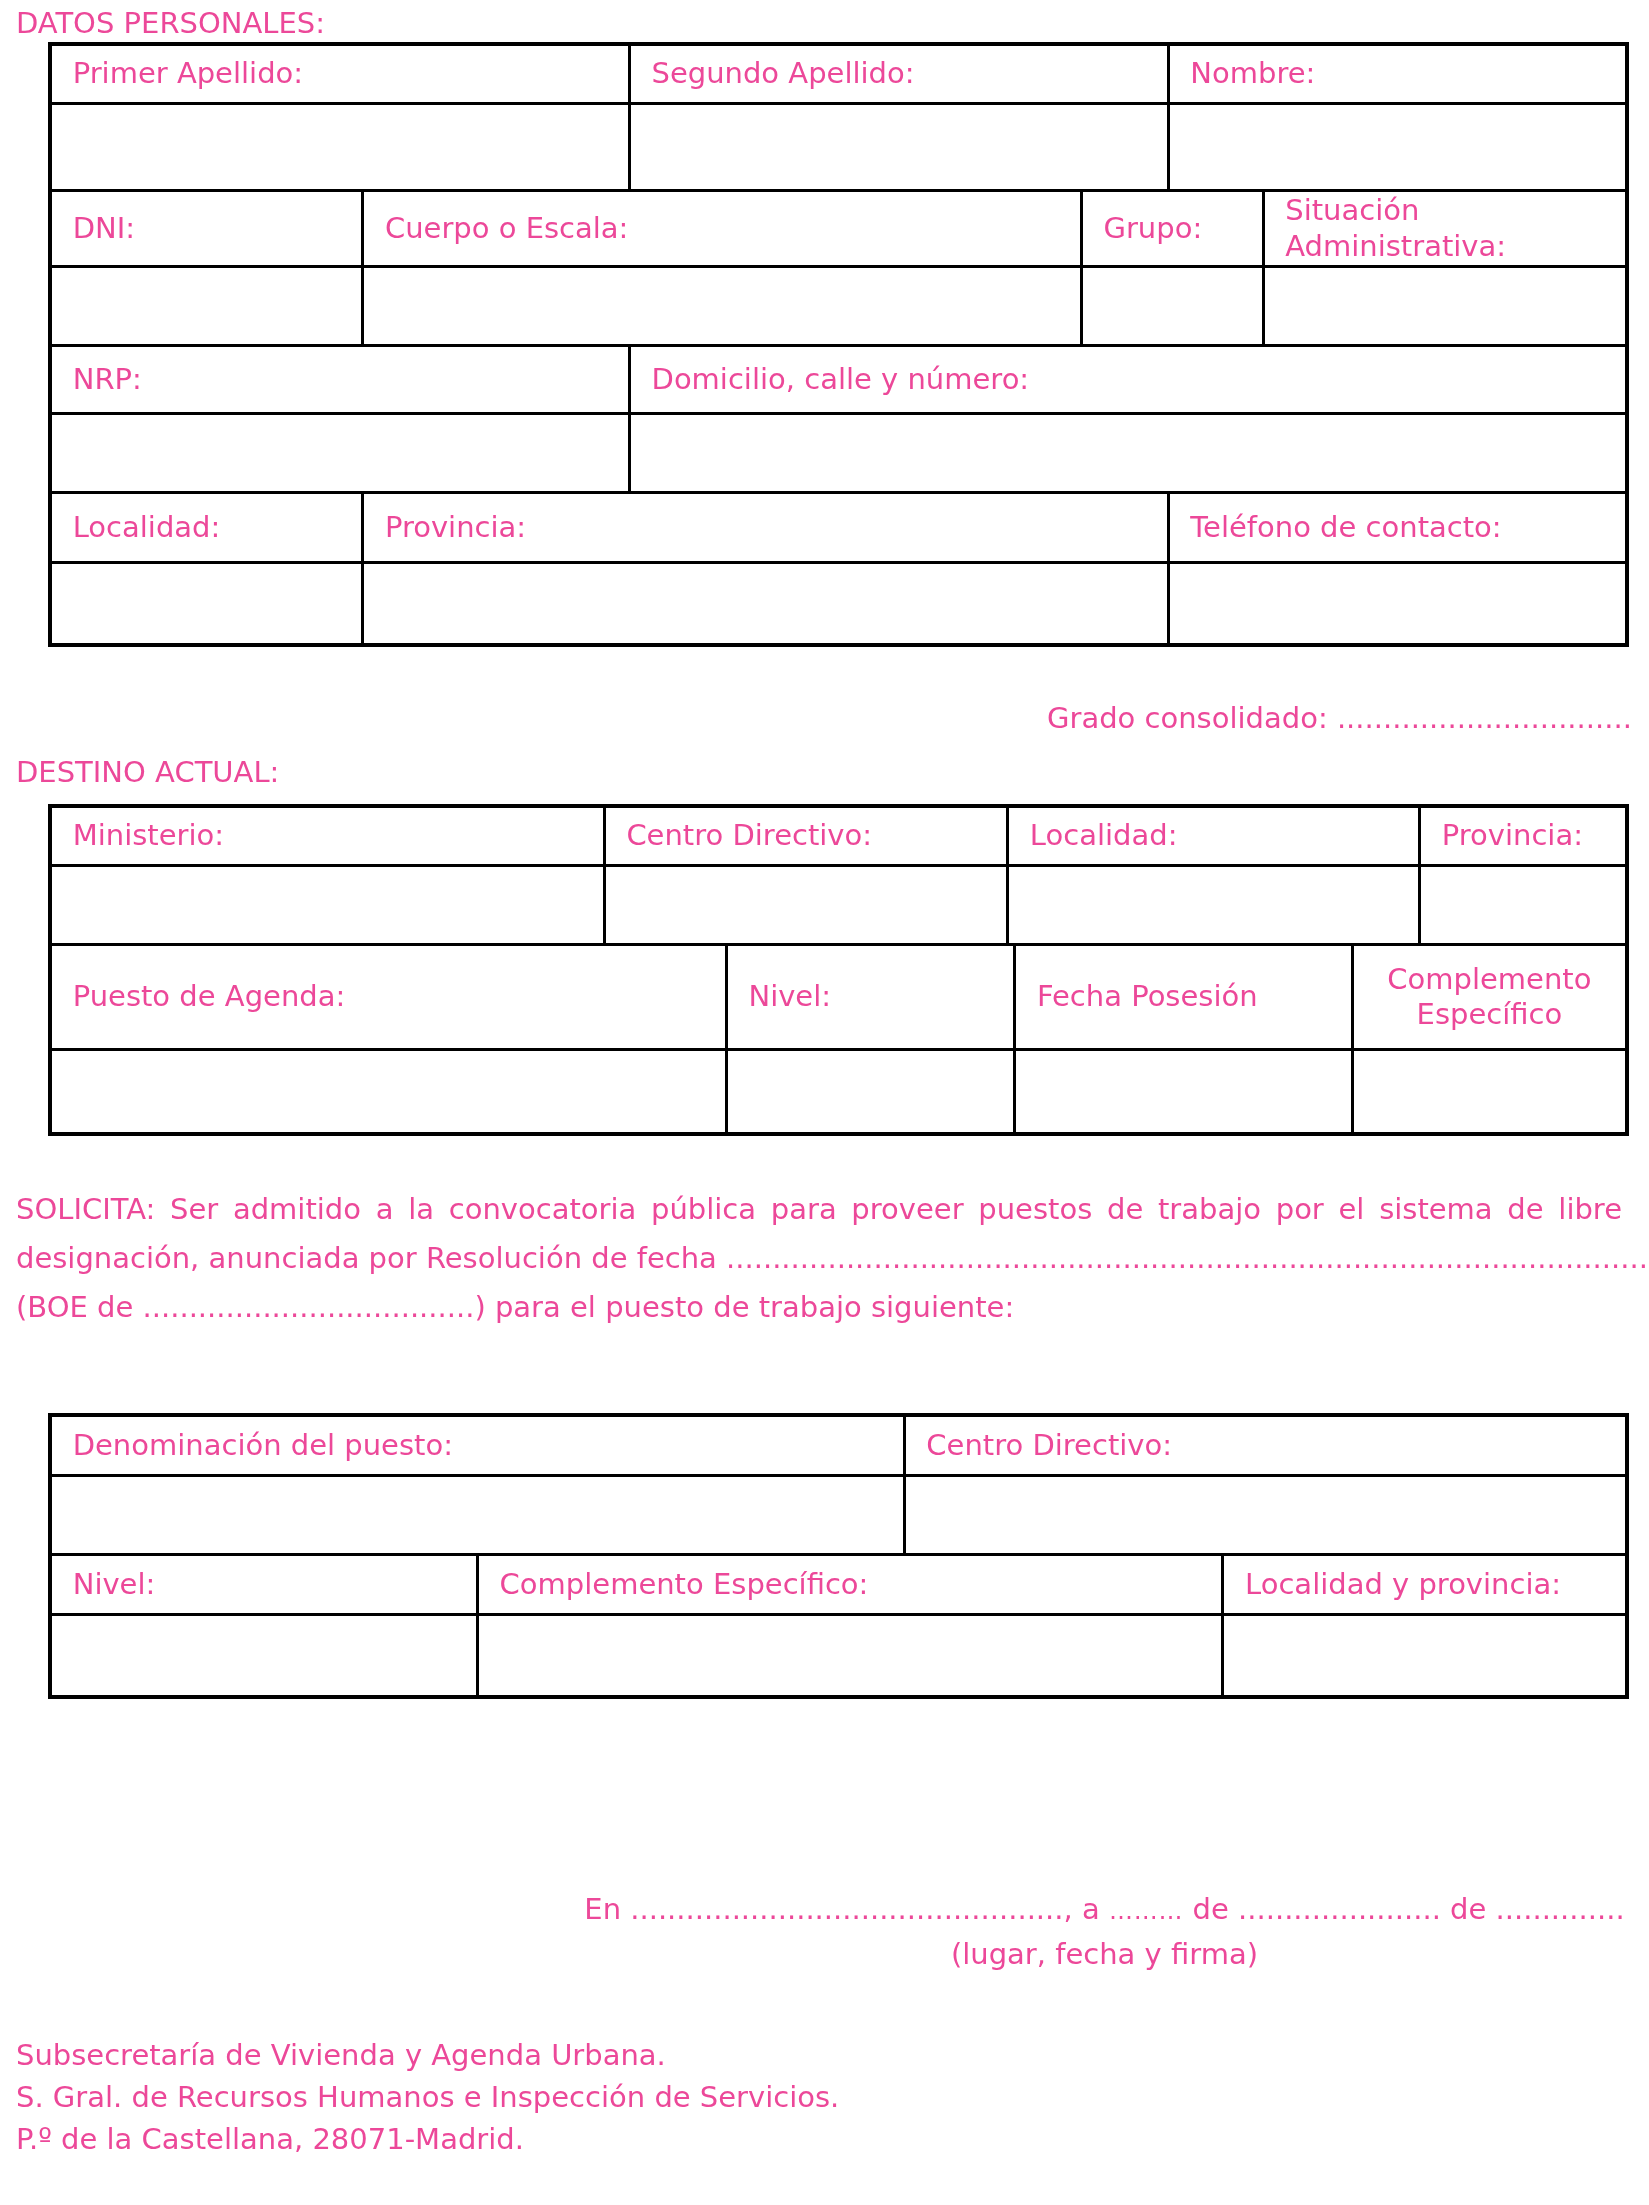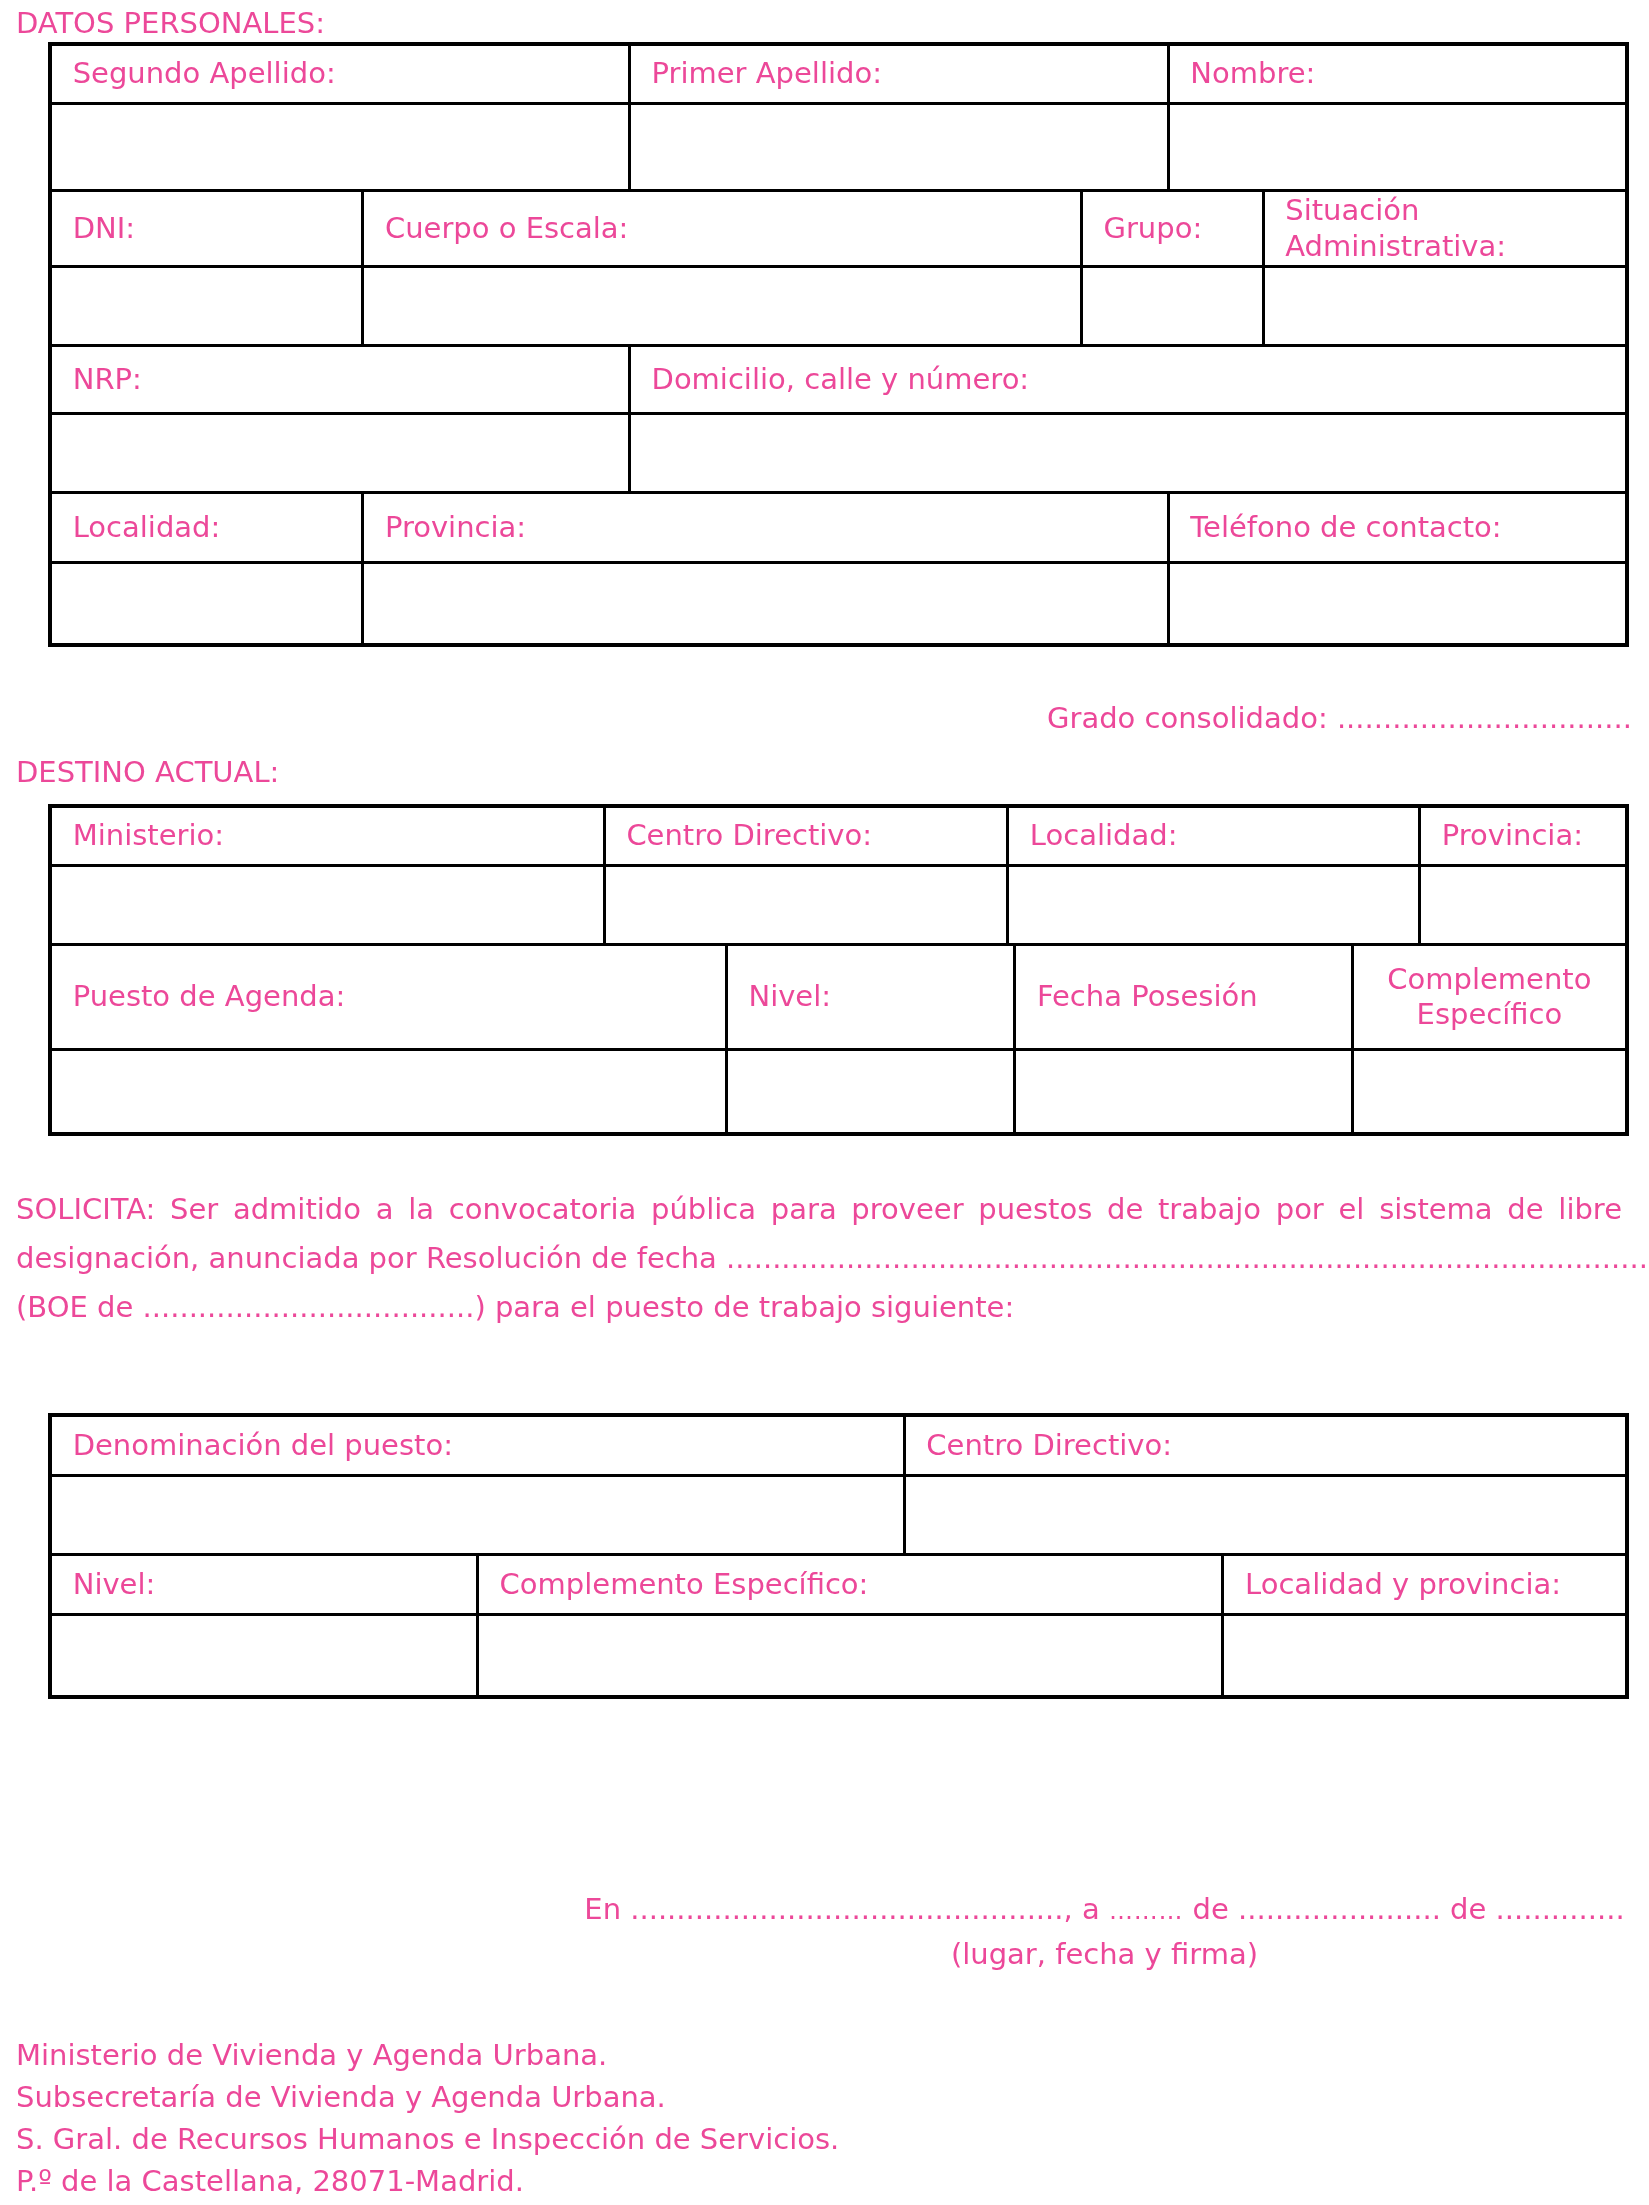--- a/index.html
+++ b/index.html
@@ -28,22 +28,22 @@
 </style>
 </head>
 <body>
 
 <div class="page">
 
   <div class="h" style="top:6.4px">DATOS PERSONALES:</div>
 
   <div class="tbl" style="top:42px">
     <div class="frow" style="--cols:36.8% 34.25% 28.95%; --lh:59px; --vh:87px">
+      <div class="cell lbl">Primer Apellido:</div>
       <div class="cell lbl">Segundo Apellido:</div>
-      <div class="cell lbl">Primer Apellido:</div>
       <div class="cell lbl lastcol">Nombre:</div>
       <div class="cell val"></div>
       <div class="cell val"></div>
       <div class="cell val lastcol"></div>
     </div>
     <div class="frow" style="--cols:19.85% 45.68% 11.56% 22.91%; --lh:76px; --vh:79px">
       <div class="cell lbl">DNI:</div>
       <div class="cell lbl">Cuerpo o Escala:</div>
       <div class="cell lbl">Grupo:</div>
       <div class="cell lbl lastcol">Situación Administrativa:</div>
@@ -127,20 +127,19 @@
   </div>
 
   <div class="firma">
     <div>
       <span>En </span><span>...............................................</span><span>, a </span><span class="small-dots">………</span><span> de </span><span>......................</span><span> de </span><span>..............</span>
     </div>
     <div>(lugar, fecha y firma)</div>
   </div>
 
   <div class="footer">
-    <div>Ministerio de Vivienda y Agenda Urbana.</div>
     <div>Subsecretaría de Vivienda y Agenda Urbana.</div>
     <div>S. Gral. de Recursos Humanos e Inspección de Servicios.</div>
     <div>P.º de la Castellana, 28071-Madrid.</div>
   </div>
 
 </div>
 
 
 </body></html>

